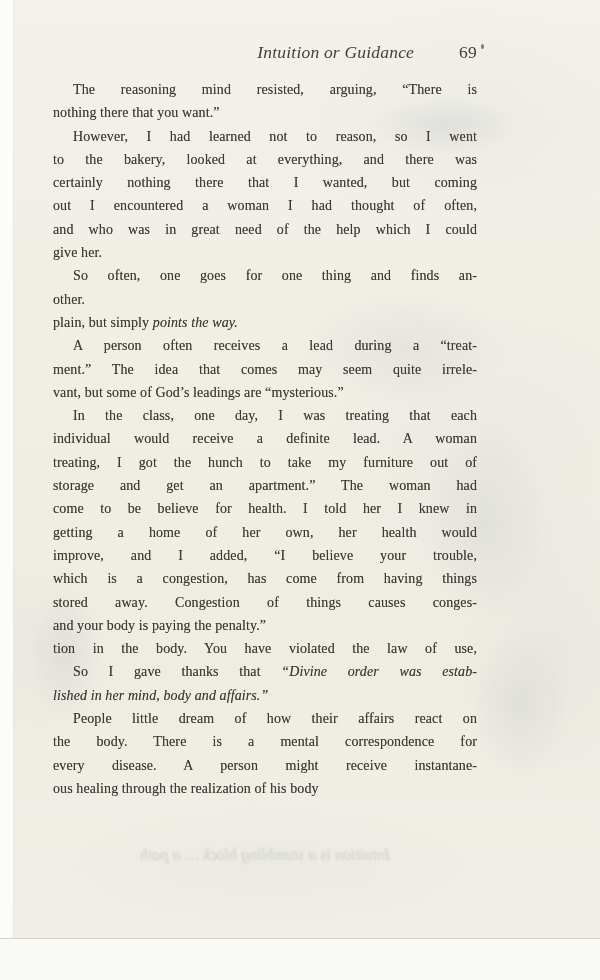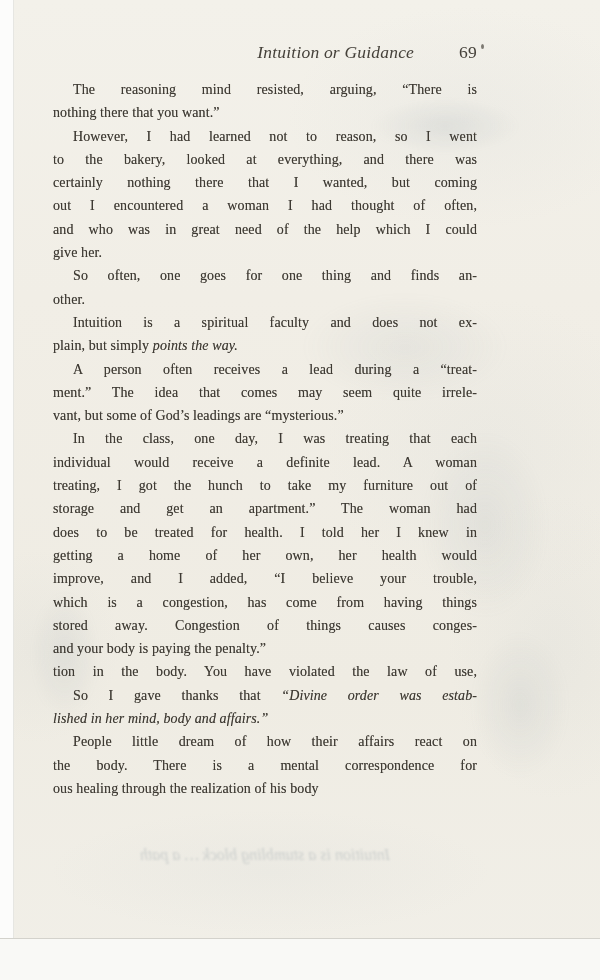--- a/index.html
+++ b/index.html
@@ -104,48 +104,48 @@
         <div class="line"><span>certainly nothing there that I wanted, but coming</span></div>
         <div class="line"><span>out I encountered a woman I had thought of often,</span></div>
         <div class="line"><span>and who was in great need of the help which I could</span></div>
         <div class="line last"><span>give her.</span></div>
       </div>
       <div>
         <div class="line indent"><span>So often, one goes for one thing and finds an-</span></div>
         <div class="line last"><span>other.</span></div>
       </div>
       <div>
-        <div class="line indent"><span>Intuition is a spiritual faculty and does not ex-</span></div>
         <div class="line last"><span>plain, but simply </span><em>points the way.</em></div>
       </div>
       <div>
         <div class="line indent"><span>A person often receives a lead during a “treat-</span></div>
         <div class="line"><span>ment.” The idea that comes may seem quite irrele-</span></div>
         <div class="line last"><span>vant, but some of God’s leadings are “mysterious.”</span></div>
       </div>
       <div>
         <div class="line indent"><span>In the class, one day, I was treating that each</span></div>
         <div class="line"><span>individual would receive a definite lead. A woman</span></div>
         <div class="line"><span>treating, I got the hunch to take my furniture out of</span></div>
         <div class="line"><span>storage and get an apartment.” The woman had</span></div>
-        <div class="line"><span>does to be treated for health. I told her I knew in</span></div>
+        <div class="line"><span>come to be believe for health. I told her I knew in</span></div>
         <div class="line"><span>getting a home of her own, her health would</span></div>
         <div class="line"><span>improve, and I added, “I believe your trouble,</span></div>
         <div class="line"><span>which is a congestion, has come from having things</span></div>
         <div class="line"><span>stored away. Congestion of things causes conges-</span></div>
         <div class="line last"><span>and your body is paying the penalty.”</span></div>
         <div class="line"><span>tion in the body. You have violated the law of use,</span></div>
       </div>
       <div>
         <div class="line indent"><span>So I gave thanks that </span><em>“Divine order was estab-</em></div>
         <div class="line last"><em>lished in her mind, body and affairs.”</em></div>
       </div>
       <div>
         <div class="line indent"><span>People little dream of how their affairs react on</span></div>
         <div class="line"><span>the body. There is a mental correspondence for</span></div>
+        <div class="line"><span>every disease. A person might receive instantane-</span></div>
         <div class="line last"><span>ous healing through the realization of his body</span></div>
       </div>
     </div>
 </div>
 
 <div class="ghost-line">Intuition is a stumbling block … a path</div>
 
 <div class="speck"></div>
 
 </body></html>

